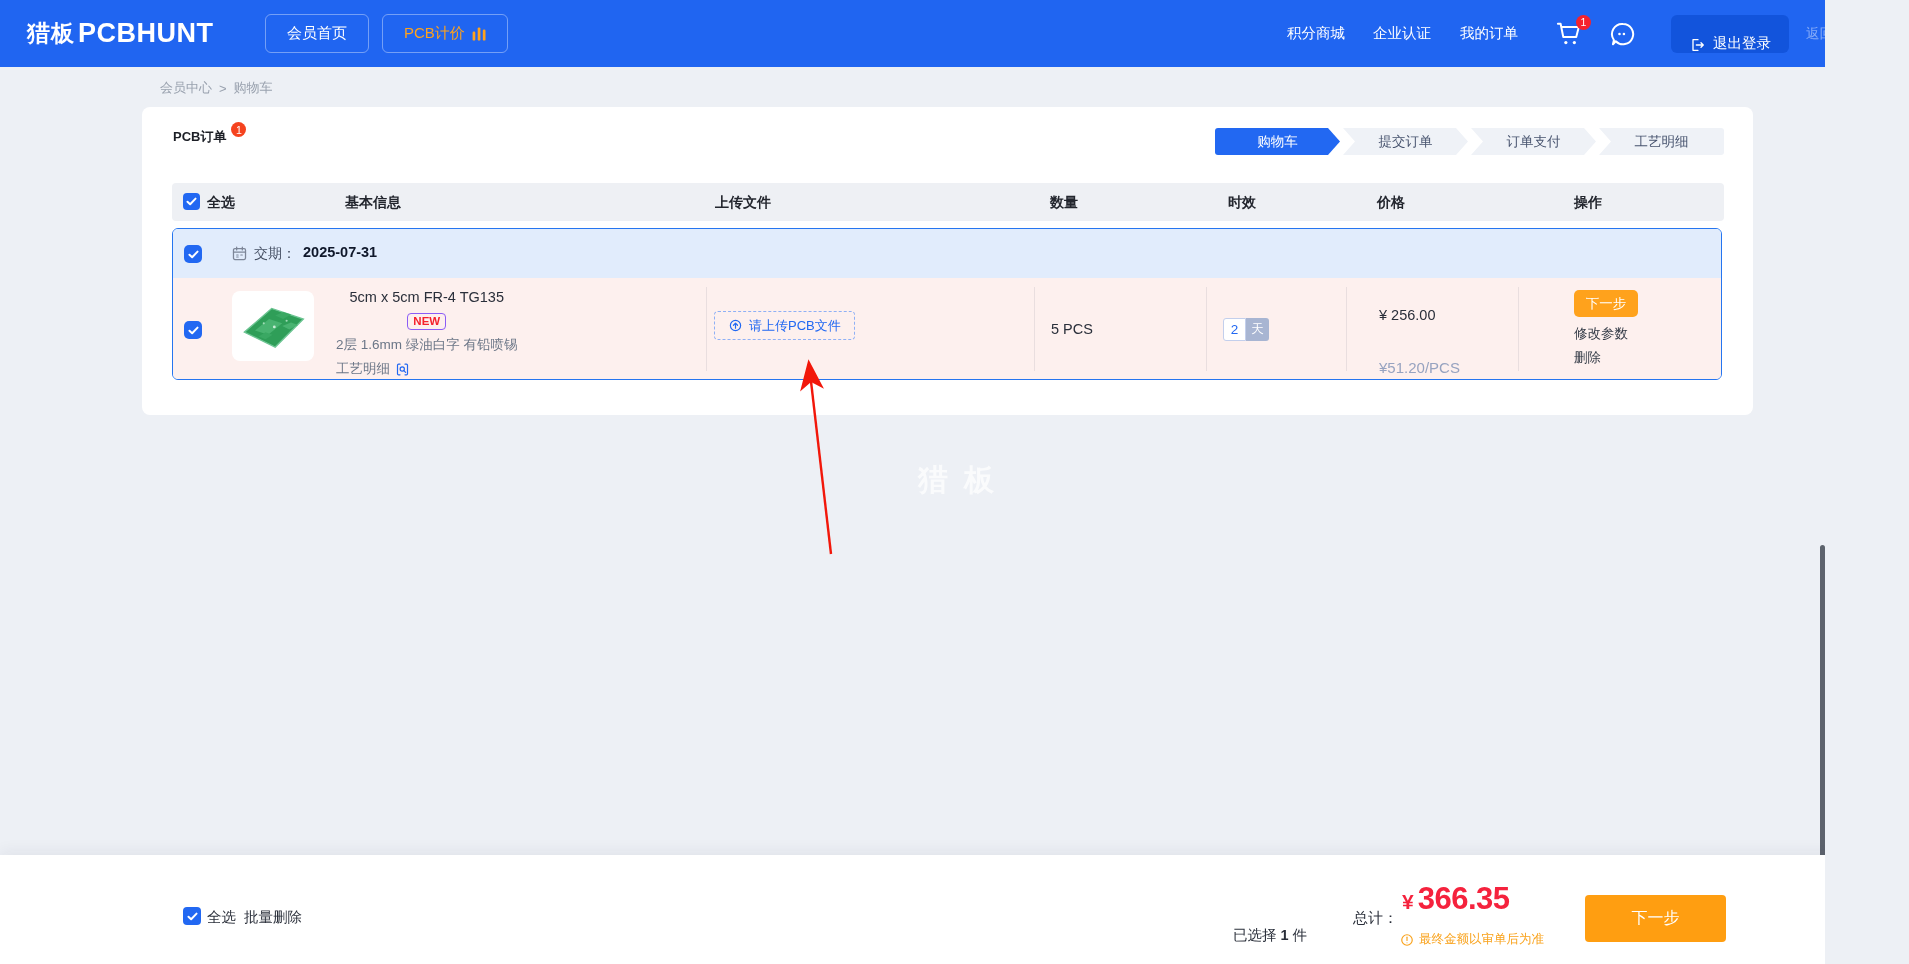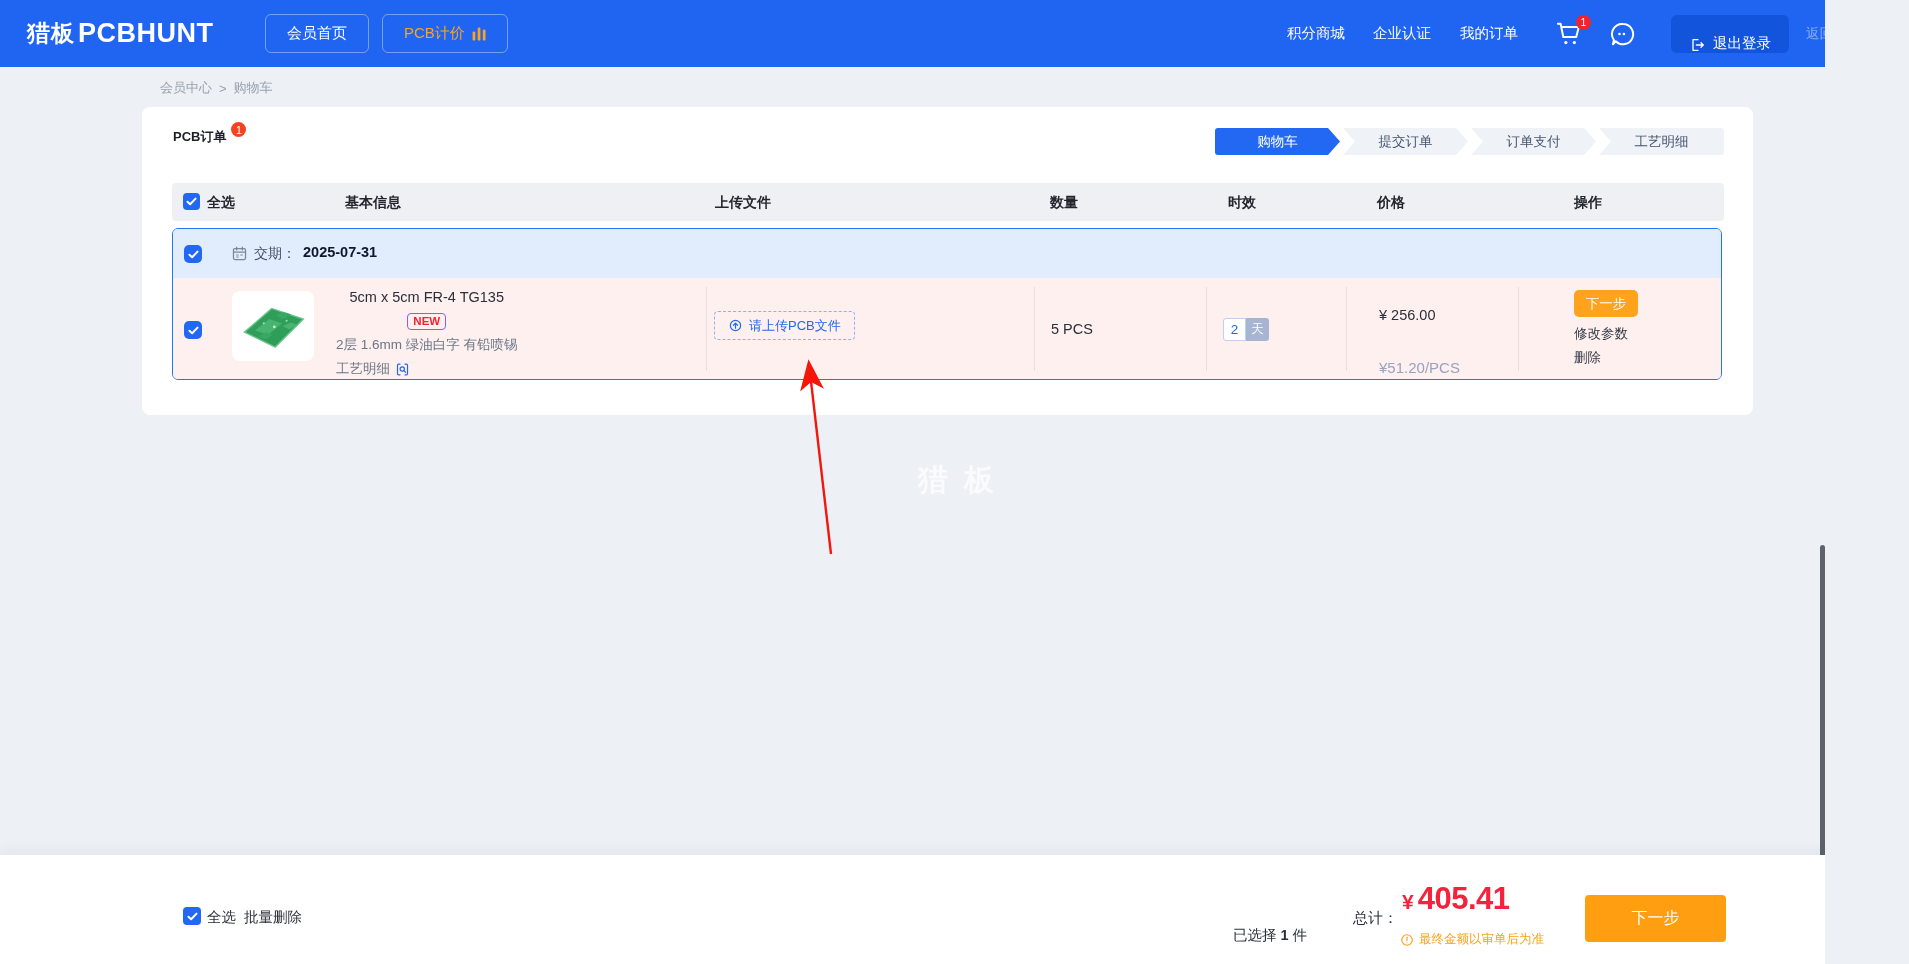--- a/index.html
+++ b/index.html
@@ -354,21 +354,21 @@
     </div>
 
     <div class="f-selected">
       <span>已选择</span><b>1</b><span>件</span>
     </div>
 
     <span class="f-total-label">总计：</span>
 
     <div class="f-price">
       <span class="cur">¥</span>
-      <span class="amt">405.41</span>
+      <span class="amt">366.35</span>
     </div>
 
     <div class="f-note">
       <span style="display:flex;">
         <svg width="14" height="14" viewBox="0 0 24 24" fill="none" stroke="#f9a21b" stroke-width="2" stroke-linecap="round">
           <circle cx="12" cy="12" r="9"></circle>
           <path d="M12 7.2v5.6"></path>
           <circle cx="12" cy="16.6" r="0.9" fill="#f9a21b" stroke="none"></circle>
         </svg>
       </span>

